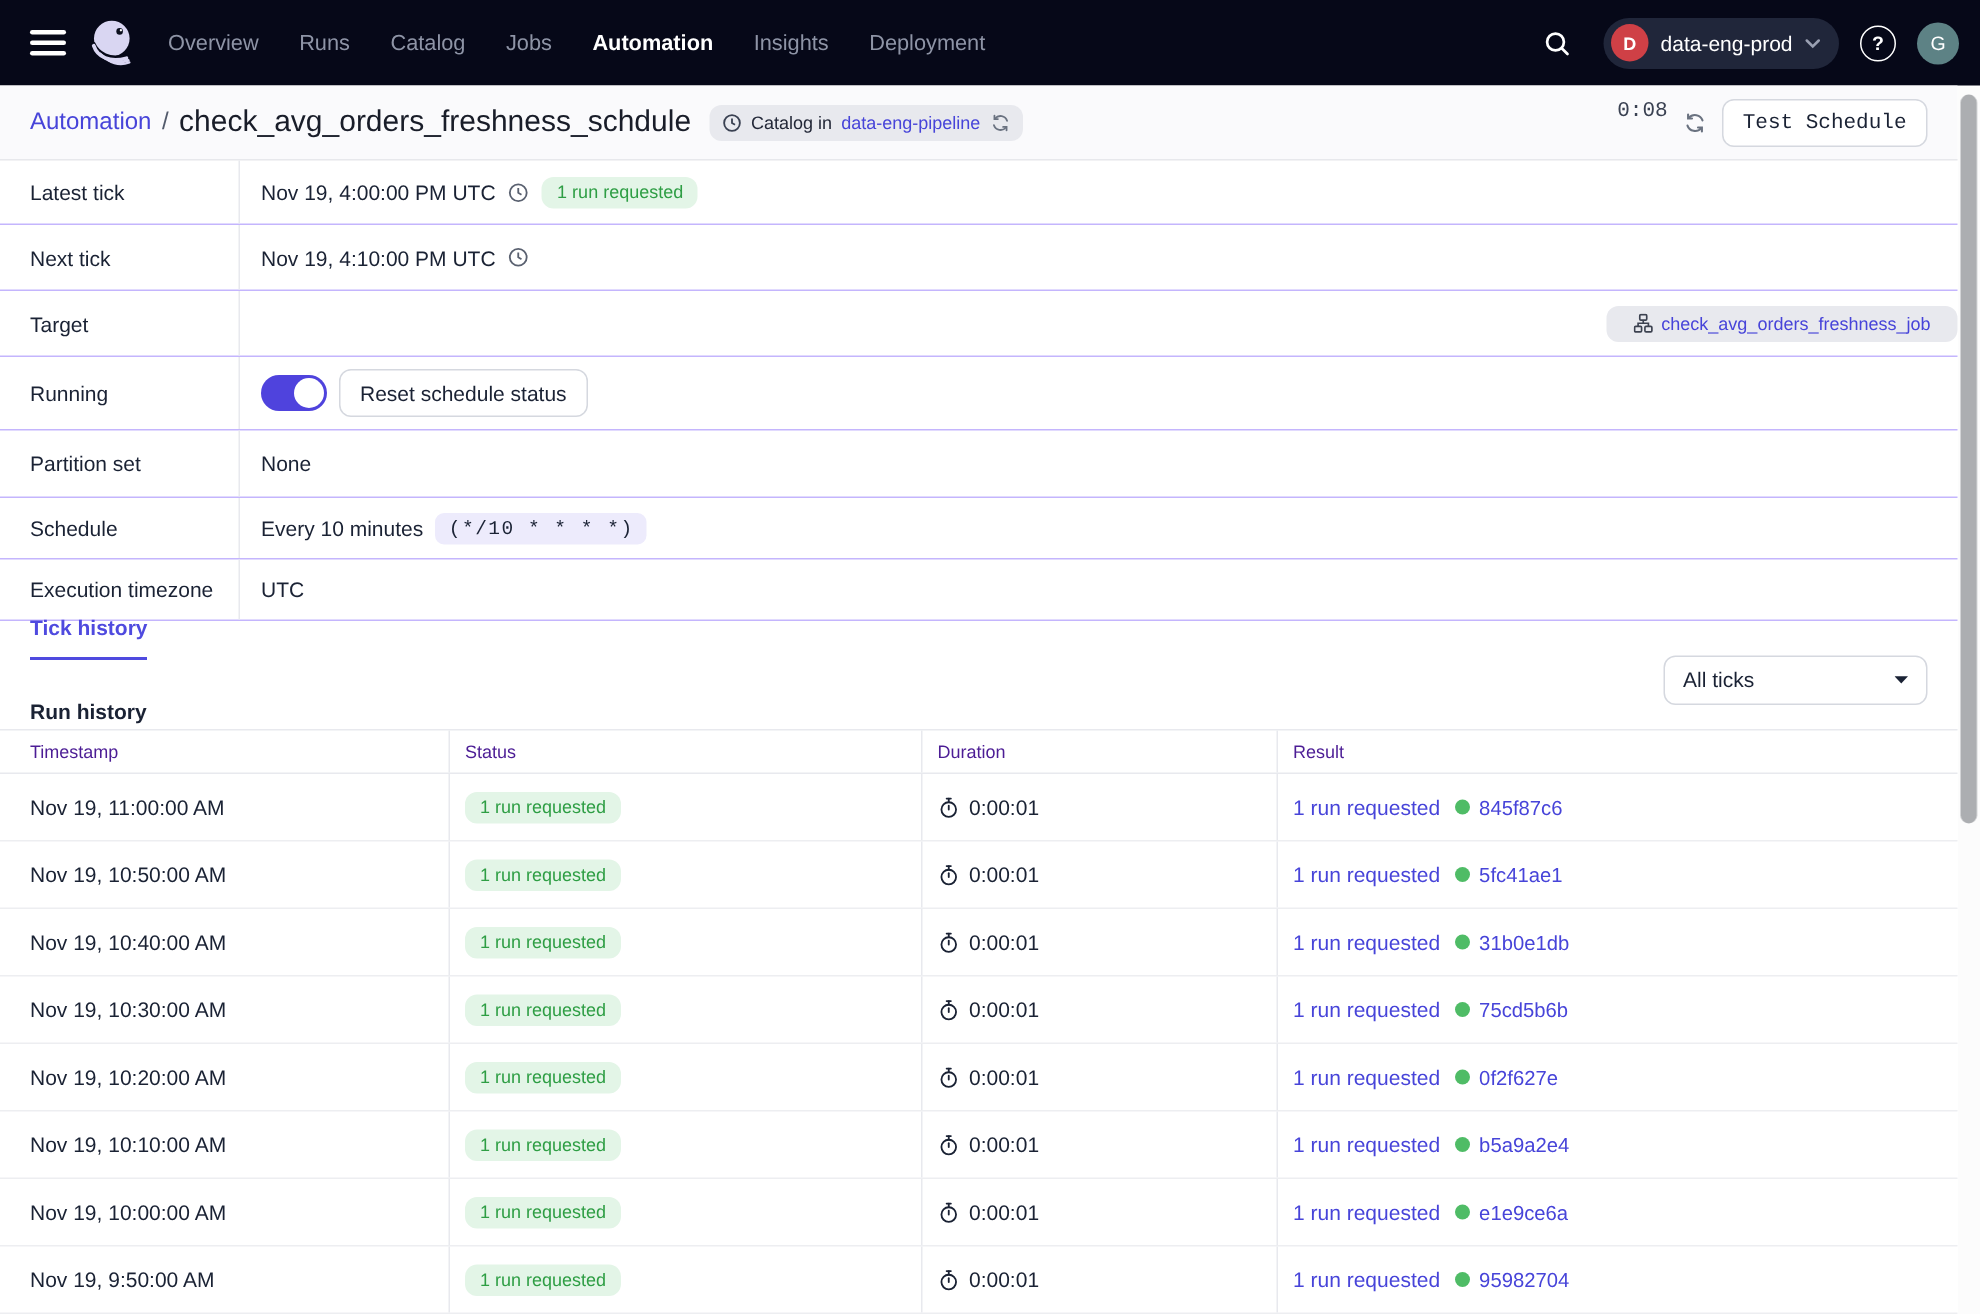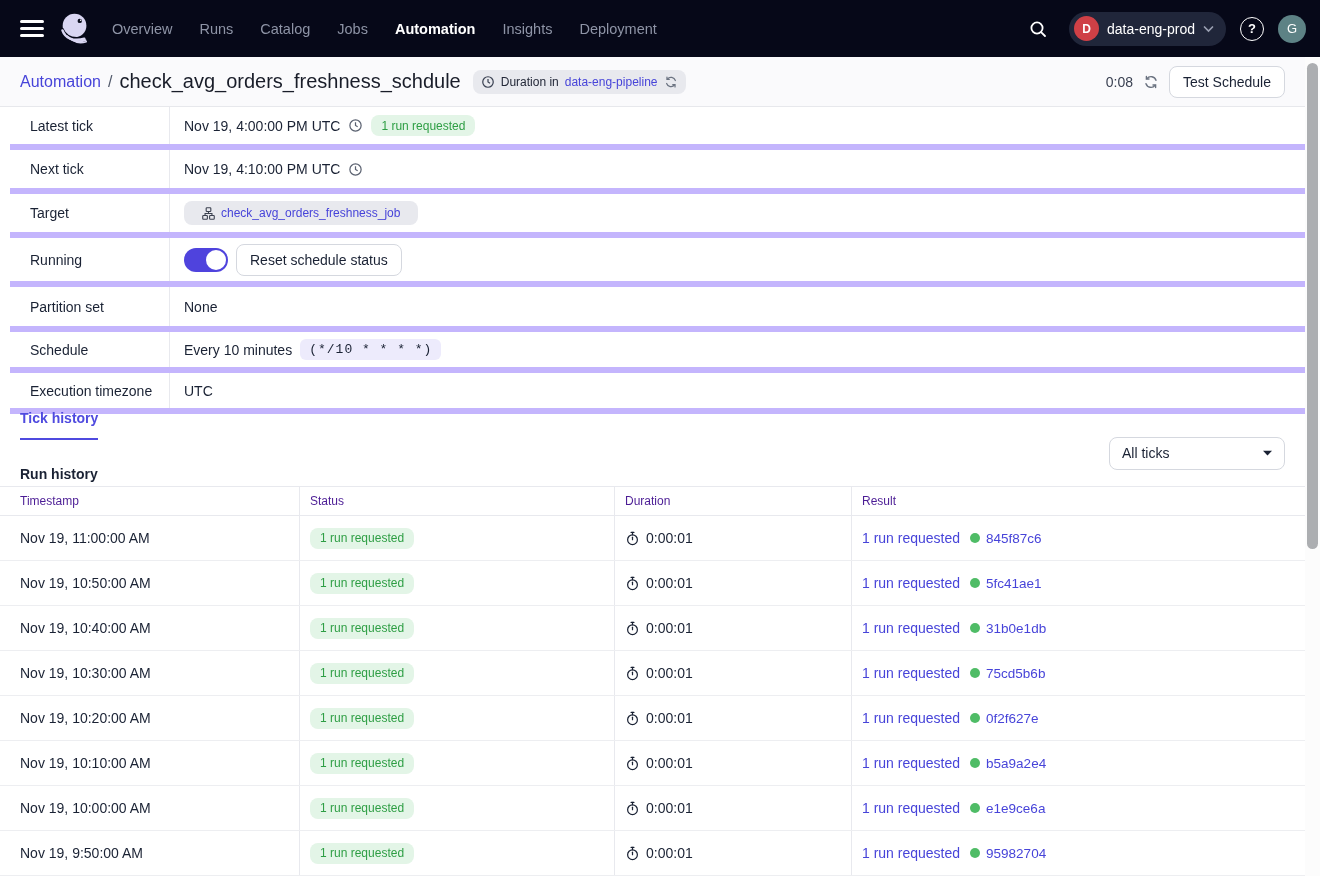--- a/index.html
+++ b/index.html
@@ -25,30 +25,30 @@
   
   .page { width:1305px; }
 
   
   .pagehead { height:50px; background:#FAFAFC; border-bottom:1px solid #E7E8EC; display:flex; align-items:center; padding:0 20px; }
   .crumb-link { color:#4744D9; font-size:16px; text-decoration:none; cursor:pointer; }
   .crumb-sep { color:#525A6B; font-size:16px; margin:0 7px; }
   .page-title { color:#191D29; font-size:20px; font-weight:500; }
   .head-badge { margin-left:12px; display:flex; align-items:center; gap:6px; background:#E8E9EE; border-radius:8px; height:24px; padding:0 8px; font-size:12px; color:#232838; }
   .head-badge a { color:#4744D9; text-decoration:none; cursor:pointer; }
-  .head-right { margin-left:auto; display:flex; align-items:center; gap:10px; }
+  .head-right { margin-left:auto; display:flex; gap:10px;font-family:Liberation Mono, monospace; }
   .timer { font-size:14px; color:#3A4152; }
   .iconbtn { display:flex; align-items:center; cursor:pointer; }
   .btn { background:#fff; border:1px solid #D5D8DF; border-radius:8px; height:32px; padding:0 13px; font-size:14px; color:#1A2234; display:flex; align-items:center; cursor:pointer; font-family:inherit; }
 
   
-  .detail-row { display:flex; border-bottom:6px solid #c4b5fd; align-items:stretch;margin-left:10px; }
+  .detail-row { display:flex; border-bottom:1px solid #c4b5fd; align-items:stretch; }
   .detail-label { width:160px; flex:0 0 160px; border-right:1px solid #E8E9EE; display:flex; align-items:center; padding-left:20px; font-size:14px; color:#1A2234; }
   .detail-value { display:flex; align-items:center; gap:8px; padding-left:14px; font-size:14px; color:#1A2234; }
-  .r1 { min-height:43px; } .r2 { min-height:44px; } .r3 { min-height:44px; }
+  .r1 { min-height:43px; } .r2 { min-height:44px; } .r3 { min-height:44px;justify-content:space-between; }
   .r4 { min-height:49px; } .r5 { min-height:45px; } .r6 { min-height:41px; } .r7 { min-height:41px; }
 
   .pill-green { background:#E3F5E7; color:#2E9E44; font-size:12px; border-radius:8px; padding:3.5px 10px; white-space:nowrap; }
   .tag-gray { display:flex; align-items:center; gap:6px; background:#E8E9EE; border-radius:8px; height:24px; padding:0 18px; }
   .tag-gray a { color:#4744D9; font-size:12px; text-decoration:none; cursor:pointer; }
   .toggle { width:44px; height:24px; border-radius:12px; background:#4F43DD; position:relative; cursor:pointer; }
   .toggle .knob { position:absolute; top:2px; right:2px; width:20px; height:20px; border-radius:50%; background:#fff; }
   .cron-pill { background:#EDEBFC; border-radius:6px; padding:3px 9px; font-family:"Liberation Mono","DejaVu Sans Mono",monospace; font-size:13px; color:#1A2234; letter-spacing:1px; }
 
   
@@ -130,21 +130,21 @@
 
   <div class="pagehead">
     <a class="crumb-link">Automation</a>
     <span class="crumb-sep">/</span>
     <span class="page-title">check_avg_orders_freshness_schdule</span>
     <span class="head-badge">
       <svg width="14" height="14" viewBox="0 0 16 16" fill="none" stroke="#3A4152" stroke-width="1.4">
           <circle cx="8" cy="8" r="6"></circle>
           <path d="M8 4.6V8l2.3 1.4"></path>
         </svg>
-      <span>Duration in</span>
+      <span>Catalog in</span>
       <a>data-eng-pipeline</a>
       <svg width="14" height="14" viewBox="0 0 16 16" fill="none" stroke="#6A7280" stroke-width="1.4" stroke-linecap="round">
           <path d="M13 6.3A5.3 5.3 0 0 0 3.9 4.6"></path>
           <path d="M3 9.7a5.3 5.3 0 0 0 9.1 1.7"></path>
           <polyline points="3.4,2.4 3.4,5 6,5"></polyline>
           <polyline points="12.6,13.6 12.6,11 10,11"></polyline>
         </svg>
     </span>
     <div class="head-right">
       <span class="timer">0:08</span>

